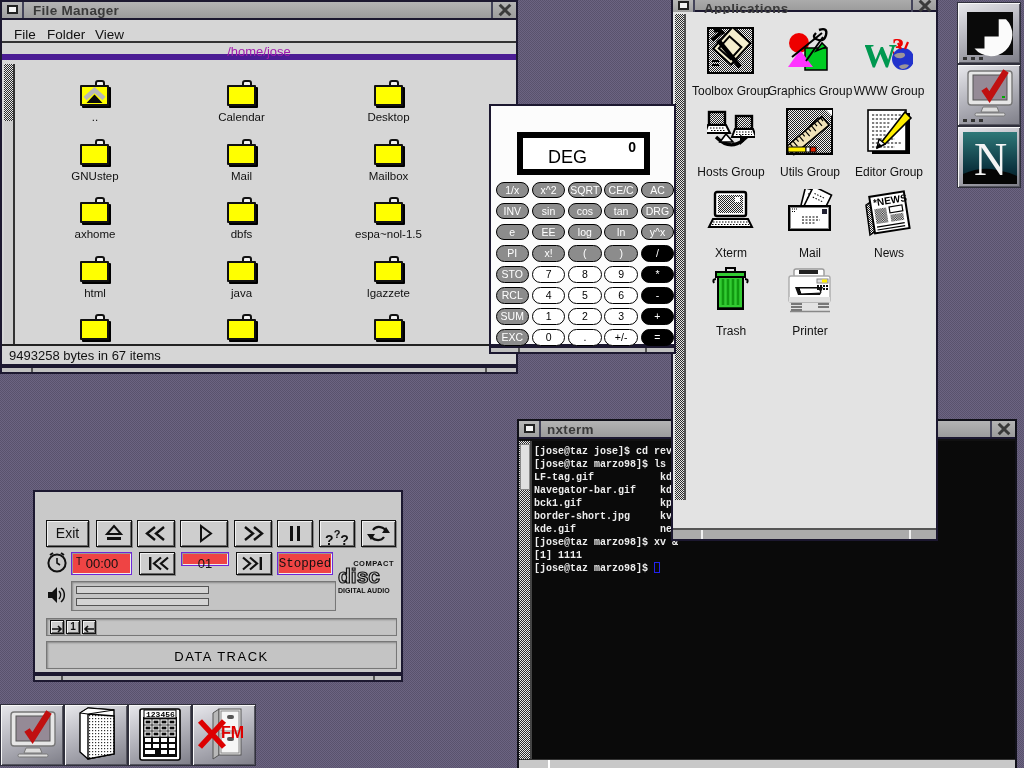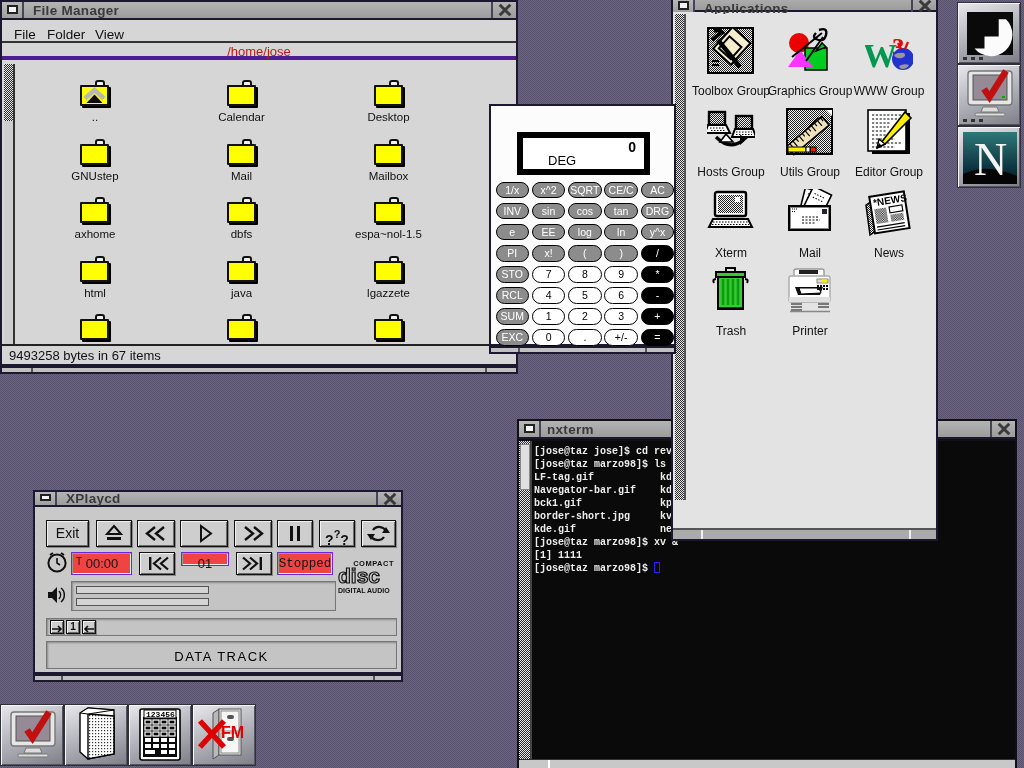--- a/index.html
+++ b/index.html
@@ -15,41 +15,41 @@
 .xg i, .xg b { position:absolute; left:-1px; top:5px; width:15px; height:3px; background:#3a3a3a; }
 .xg i { transform:rotate(45deg); } .xg b { transform:rotate(-45deg); }
 .rsz { position:absolute; left:-2px; right:-2px; bottom:-10px; height:8px; background:#c0c0c0; border:2px solid #1c1830; }
 .rsz i, .rsz b { position:absolute; top:0; bottom:0; width:2px; background:#555; }
 .hatch { background:conic-gradient(#2a2a2a 25%, #e8e8e8 0 50%, #2a2a2a 0 75%, #e8e8e8 0); background-size:2px 2px; }
 
 
 #fm { left:0; top:0; width:518px; height:366px; z-index:1; }
 #fm .menubar { position:relative; height:23px; background:#d6d6d6; border-bottom:2px solid #333; font-size:13.5px; color:#111; }
 #fm .menubar span { position:absolute; top:7px; }
-#fm .pathbar { height:17px; background:#d6d6d6; border-bottom:4px solid #4c1d95; text-align:center; font-size:13px; color:#b91c1c; line-height:18px; }
+#fm .pathbar { height:17px; background:#d6d6d6; border-bottom:6px solid #4c1d95; text-align:center; font-size:13px; color:#a21caf; line-height:18px; }
 #fm .content { position:absolute; left:0; top:62px; bottom:20px; right:0; background:#d6d6d6; }
 #fm .vsb { position:absolute; left:2px; top:0; bottom:0; width:11px; background:#cecece; border-right:2px solid #333; }
 #fm .vsb .thumb { position:absolute; left:0; top:0; width:9px; height:57px; }
 #fm .status { position:absolute; left:0; bottom:0; height:20px; right:0; border-top:2px solid #222; font-size:13px; color:#111; padding:2px 0 0 7px; background:#d6d6d6; }
 .fcell { position:absolute; width:90px; text-align:center; }
 .folder { position:relative; width:30px; height:26px; margin:0 auto; }
 .folder .bd { position:absolute; left:0; top:5px; width:29px; height:21px; background:#ffff00; border:2px solid #111; border-radius:1px; box-shadow:2px 2px 0 #000; }
 .folder .hd { position:absolute; left:15px; top:0; width:10px; height:7px; background:#f2f2f2; border:2px solid #111; border-radius:3px 3px 0 0; }
 .fcell .lbl { margin-top:5px; font-size:11.5px; color:#111; }
 
 
 #calc { left:489px; top:104px; width:187px; height:242px; z-index:5; background:#fcfcfc; }
 #calc .tbar { background:linear-gradient(180deg,#28288a,#181868); border-bottom:2px solid #101040; }
 #calc .tbtn { background:#20207a; border-right:2px solid #3c3c9a; }
 #calc .ttl { color:#fff; }
 #calc .xbtn { border-left:2px solid #3c3c9a; }
 #calc .xg i, #calc .xg b { background:#fff; height:4px; }
 #calc .disp { position:absolute; left:26px; top:26px; width:133px; height:43px; background:#fff; border:6px solid #000; }
 #calc .disp .val { position:absolute; right:8px; top:1px; font-weight:bold; font-size:14px; color:#000; }
-#calc .disp .deg { position:absolute; left:25px; bottom:1px; font-size:13px; color:#000; }
+#calc .disp .deg { position:absolute; left:25px; bottom:1px; font-size:18px; color:#000; }
 .cbtn { position:absolute; width:33.5px; height:16.5px; border-radius:9px; border:1px solid #000; font-size:10.5px; text-align:center; line-height:14.5px; }
 .cg { background:#8c8c8c; color:#fff; }
 .cw { background:#fff; color:#000; }
 .cb { background:#000; color:#fff; }
 
 
 #apps { left:671px; top:-8px; width:267px; height:549px; z-index:4; background:#e3e3e3; }
 #apps .content { position:absolute; left:0; top:20px; bottom:39px; right:0; background:#e3e3e3; }
 #apps .vsb { position:absolute; left:2px; top:0; bottom:0; width:11px; border-right:2px solid #555; }
 .acell { position:absolute; width:100px; text-align:center; }
@@ -215,32 +215,20 @@
       </div>
   </div>
   <div class="status">9493258 bytes in 67 items</div>
   <div class="rsz">
       <i style="left:29px"></i>
       <b style="right:29px"></b>
     </div>
 </div>
 
 <div class="win" id="xp">
-  <div class="tbar">
-    <div class="tbtn" style="height:13px">
-        <div class="sq" style="top:2px;height:7px"></div>
-      </div>
-    <div class="ttl" style="top:-1px">XPlaycd</div>
-    <div class="xbtn" style="height:13px">
-        <div class="xg">
-          <i></i>
-          <b></b>
-        </div>
-      </div>
-  </div>
   <div id="xpbody">
 
     <div class="pbtn" style="left:11px;top:28px;width:43px;height:27px;font-size:14px;text-align:center;line-height:25px;color:#111">Exit</div>
     <div class="pbtn" style="left:61px;top:28px;width:36px;height:27px"><svg width="34" height="25" viewBox="0 0 34 25">
           <polygon points="17,5 24,13 10,13" fill="none" stroke="#111" stroke-width="2"></polygon>
           <rect x="10" y="16" width="14" height="3" fill="#111"></rect>
         </svg></div>
     <div class="pbtn" style="left:102px;top:28px;width:38px;height:27px"><svg width="36" height="25" viewBox="0 0 36 25">
           <path d="M17 6 L9 12.5 L17 19 M26 6 L18 12.5 L26 19" fill="none" stroke="#111" stroke-width="2.4"></path>
         </svg></div>

